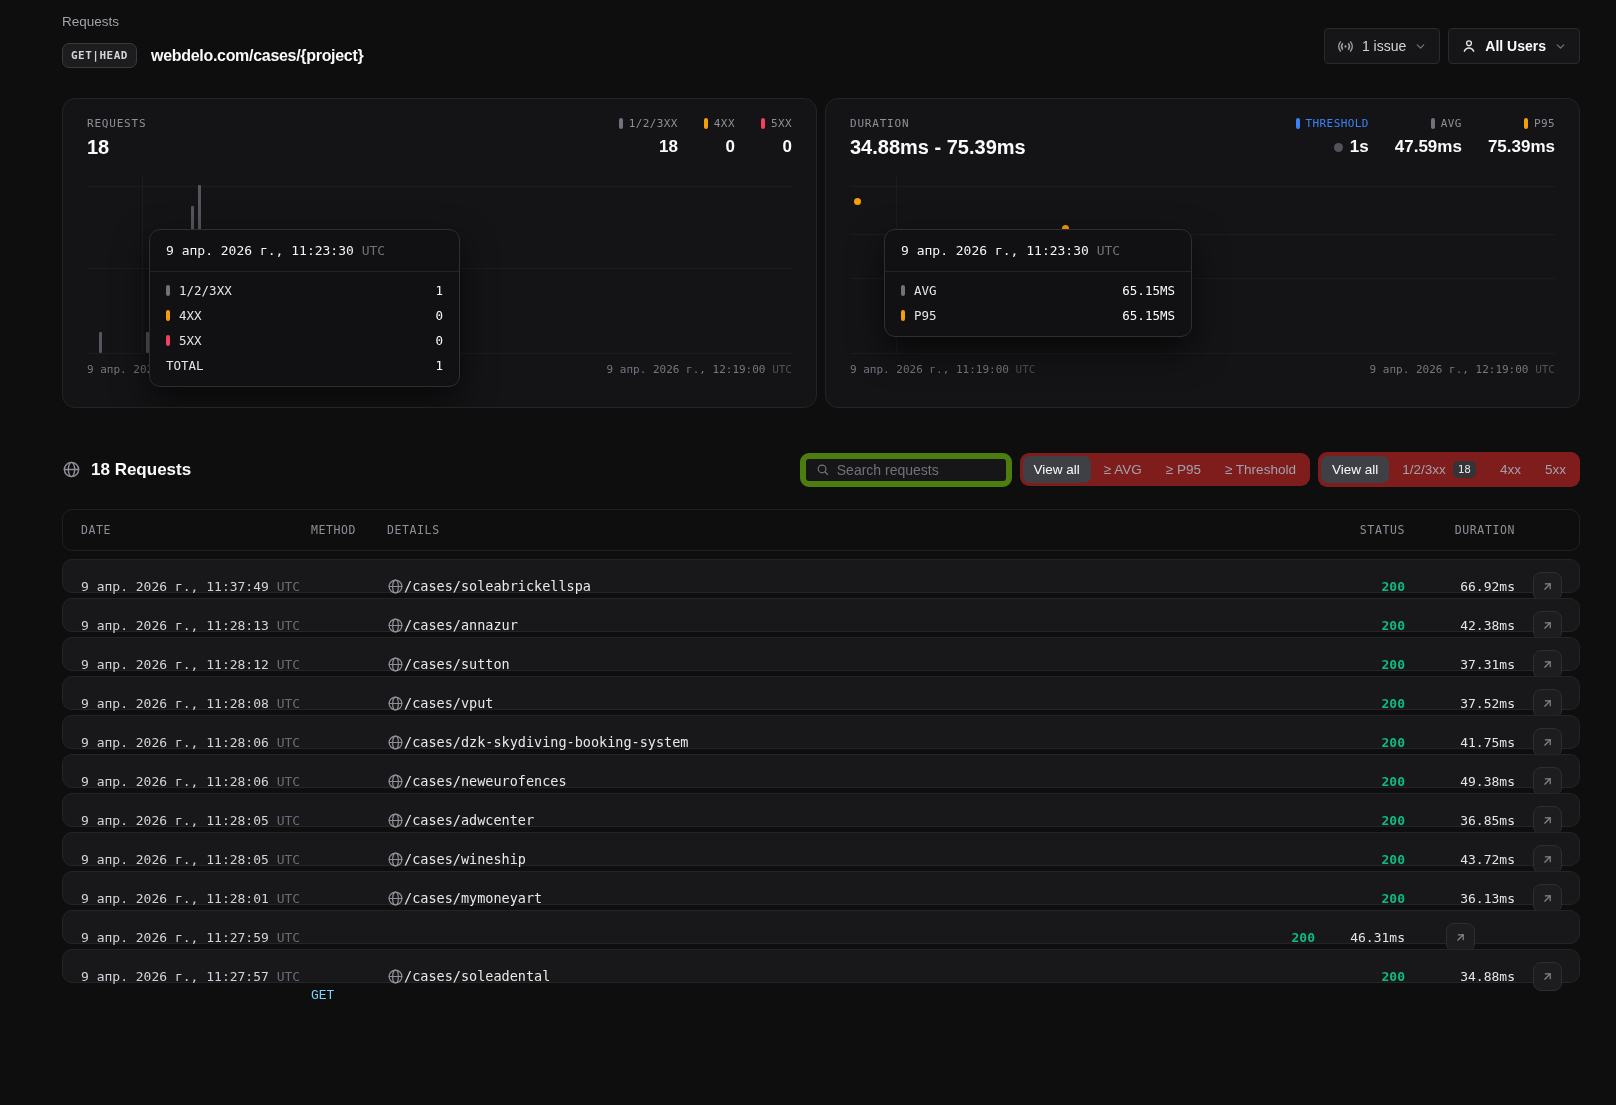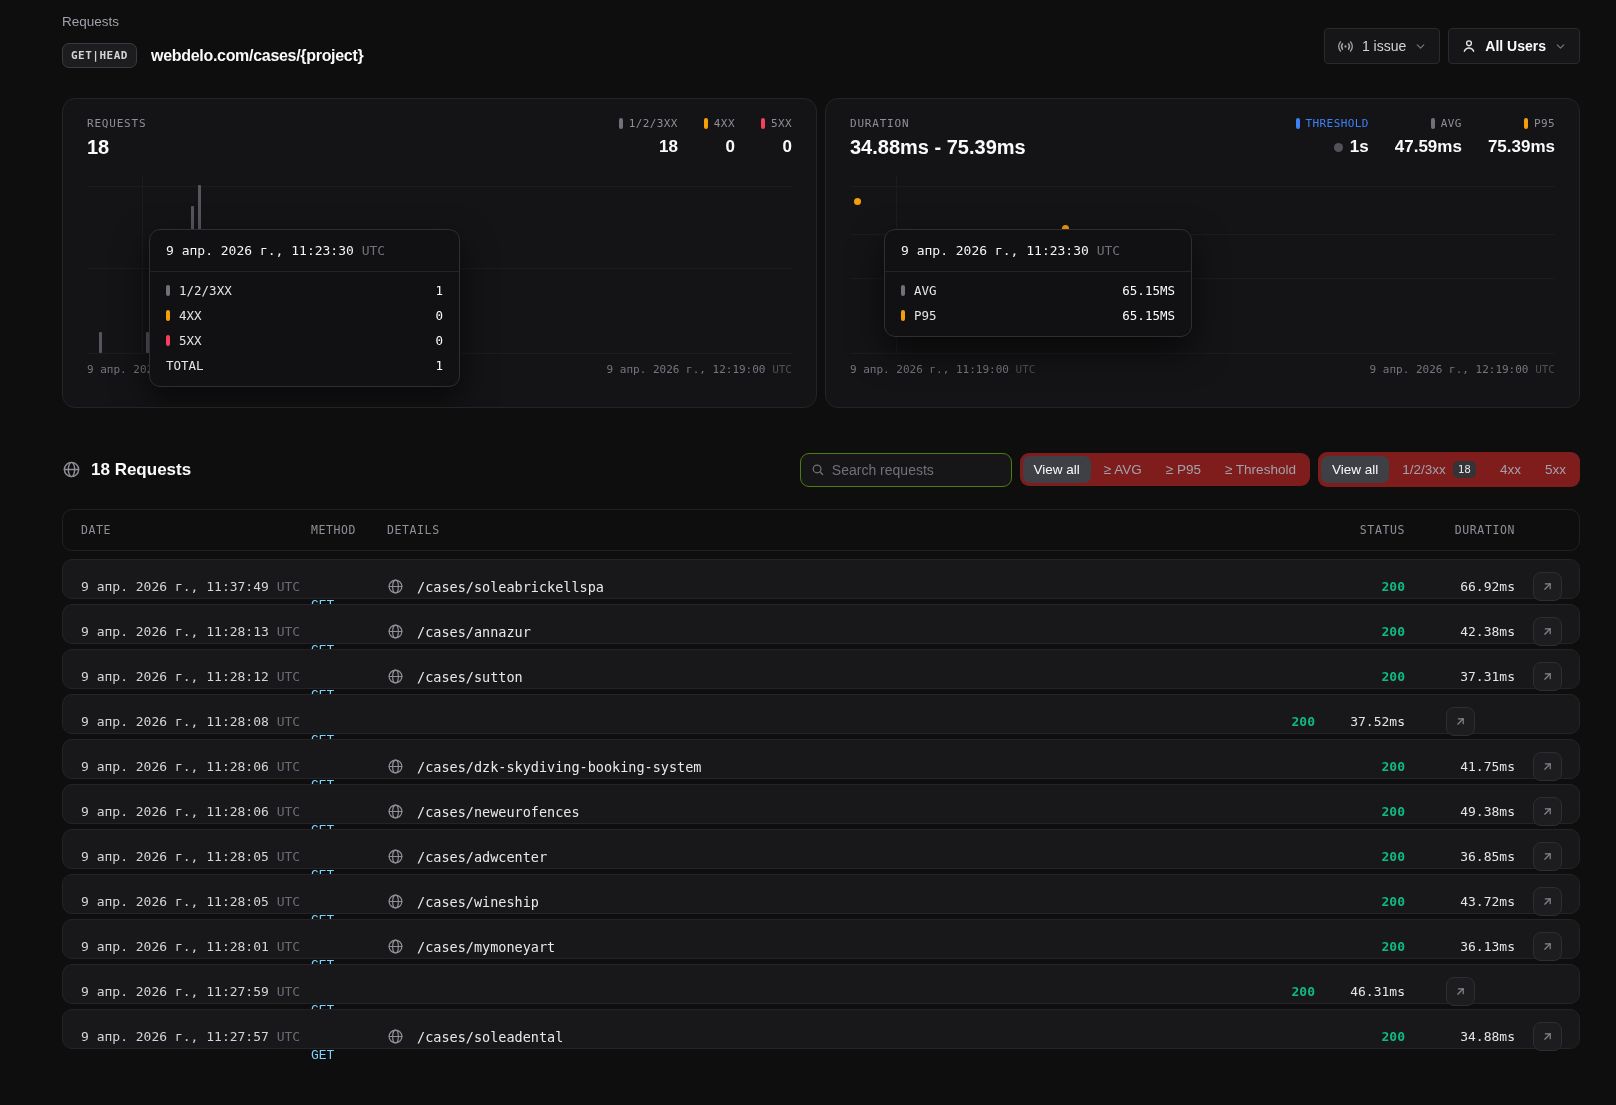--- a/index.html
+++ b/index.html
@@ -85,21 +85,21 @@
     font-family:"DejaVu Sans Mono", monospace; font-size:12.5px; color:#e4e4e7; }
   .tt-l { display:flex; align-items:center; gap:9px; }
   .tt-v { color:#fafafa; }
 
   
   .list-header { display:flex; justify-content:space-between; align-items:center; margin-top:44px; }
   .list-title { display:flex; align-items:center; gap:10px; font-size:17px; font-weight:700; color:#fafafa; }
   .list-title svg { color:#8f8f98; }
   .list-tools { display:flex; align-items:center; gap:8px; }
   .search-box { display:flex; align-items:center; gap:8px; width:212px; height:34px;
-    background:#161618; border:1px solid #4d7c0f; border-radius:9px; padding:0 10px; }
+    background:#161618; border:6px solid #4d7c0f; border-radius:9px; padding:0 10px; }
   .search-box input { background:transparent; border:none; outline:none; color:#e4e4e7;
     font-size:14px; width:100%; font-family:inherit; }
   .search-box input::placeholder { color:#71717a; }
   .seg { display:flex; align-items:center; gap:2px; background:#7f1d1d; border-radius:9px; padding:3px; }
   .seg-btn { border:none; background:transparent; color:#a1a1aa; font-size:13.5px; padding:6px 11px;
     border-radius:7px; cursor:pointer; display:flex; align-items:center; gap:7px; font-family:inherit; }
   .seg-btn.active { background:#3f3f46; color:#fafafa; }
   .seg-badge { font-family:"DejaVu Sans Mono", monospace; font-size:11px; color:#e4e4e7;
     background:#333338; border-radius:5px; padding:2px 5px; }
 
@@ -107,25 +107,25 @@
   .table { margin-top:22px; }
   .thead, .trow {
     display:grid; grid-template-columns:230px 76px 1fr 90px 110px 64px;
     align-items:center; padding:0 0 0 18px; border-radius:10px;
   }
   .thead { height:42px; border:1px solid #212125;
     font-family:"DejaVu Sans Mono", monospace; font-size:11.5px; letter-spacing:.6px; color:#8f8f98; }
   .th-status,.c-status { text-align:right; }
   .th-duration,.c-duration { text-align:right; }
   .rows { display:flex; flex-direction:column; gap:5px; margin-top:8px; }
-  .trow { height:40px; background:#18181a; border:1px solid #242428; cursor:pointer; }
+  .trow { height:34px; background:#18181a; border:1px solid #242428; cursor:pointer; }
   .c-date { font-family:"DejaVu Sans Mono", monospace; font-size:13px; color:#d4d4d8; }
   .c-date .utc { color:#6b6b74; }
   .c-method { font-family:Liberation Mono, monospace; font-size:13px; color:#7dd3fc;margin-top:38px; }
-  .c-details { display:flex; align-items:center; gap:13px; color:#8f8f98; }
+  .c-details { display:flex; color:#8f8f98; }
   .c-details .path { font-family:"DejaVu Sans Mono", monospace; font-size:13.5px; color:#e8e8ea; }
   .c-status { font-family:"DejaVu Sans Mono", monospace; font-size:13px; font-weight:bold; color:#10b981; }
   .c-duration { font-family:"DejaVu Sans Mono", monospace; font-size:13px; color:#e4e4e7; }
   .c-action { display:flex; justify-content:center; }
   .row-open { width:29px; height:29px; border-radius:8px; background:#1d1d20; border:1px solid #2d2d33;
     color:#85858e; display:flex; align-items:center; justify-content:center; cursor:pointer; }
 </style>
 </head>
 <body>
 
@@ -426,20 +426,28 @@
               <svg width="13" height="13" viewBox="0 0 24 24" fill="none" stroke="currentColor" stroke-width="2.2" stroke-linecap="round" stroke-linejoin="round">
                 <line x1="7" y1="17" x2="17" y2="7"></line>
                 <polyline points="8 7 17 7 17 16"></polyline>
               </svg>
             </button>
           </div>
         </div>
         <div class="trow">
           <div class="c-date">9 апр. 2026 г., 11:28:08 <span class="utc">UTC</span></div>
           <div class="c-method">GET</div>
+          <div class="c-details">
+            <svg width="17" height="17" viewBox="0 0 24 24" fill="none" stroke="currentColor" stroke-width="1.7" stroke-linecap="round">
+              <circle cx="12" cy="12" r="9"></circle>
+              <ellipse cx="12" cy="12" rx="4" ry="9"></ellipse>
+              <line x1="3" y1="12" x2="21" y2="12"></line>
+            </svg>
+            <span class="path">/cases/vput</span>
+          </div>
           <div class="c-status">200</div>
           <div class="c-duration">37.52ms</div>
           <div class="c-action">
             <button class="row-open">
               <svg width="13" height="13" viewBox="0 0 24 24" fill="none" stroke="currentColor" stroke-width="2.2" stroke-linecap="round" stroke-linejoin="round">
                 <line x1="7" y1="17" x2="17" y2="7"></line>
                 <polyline points="8 7 17 7 17 16"></polyline>
               </svg>
             </button>
           </div>

